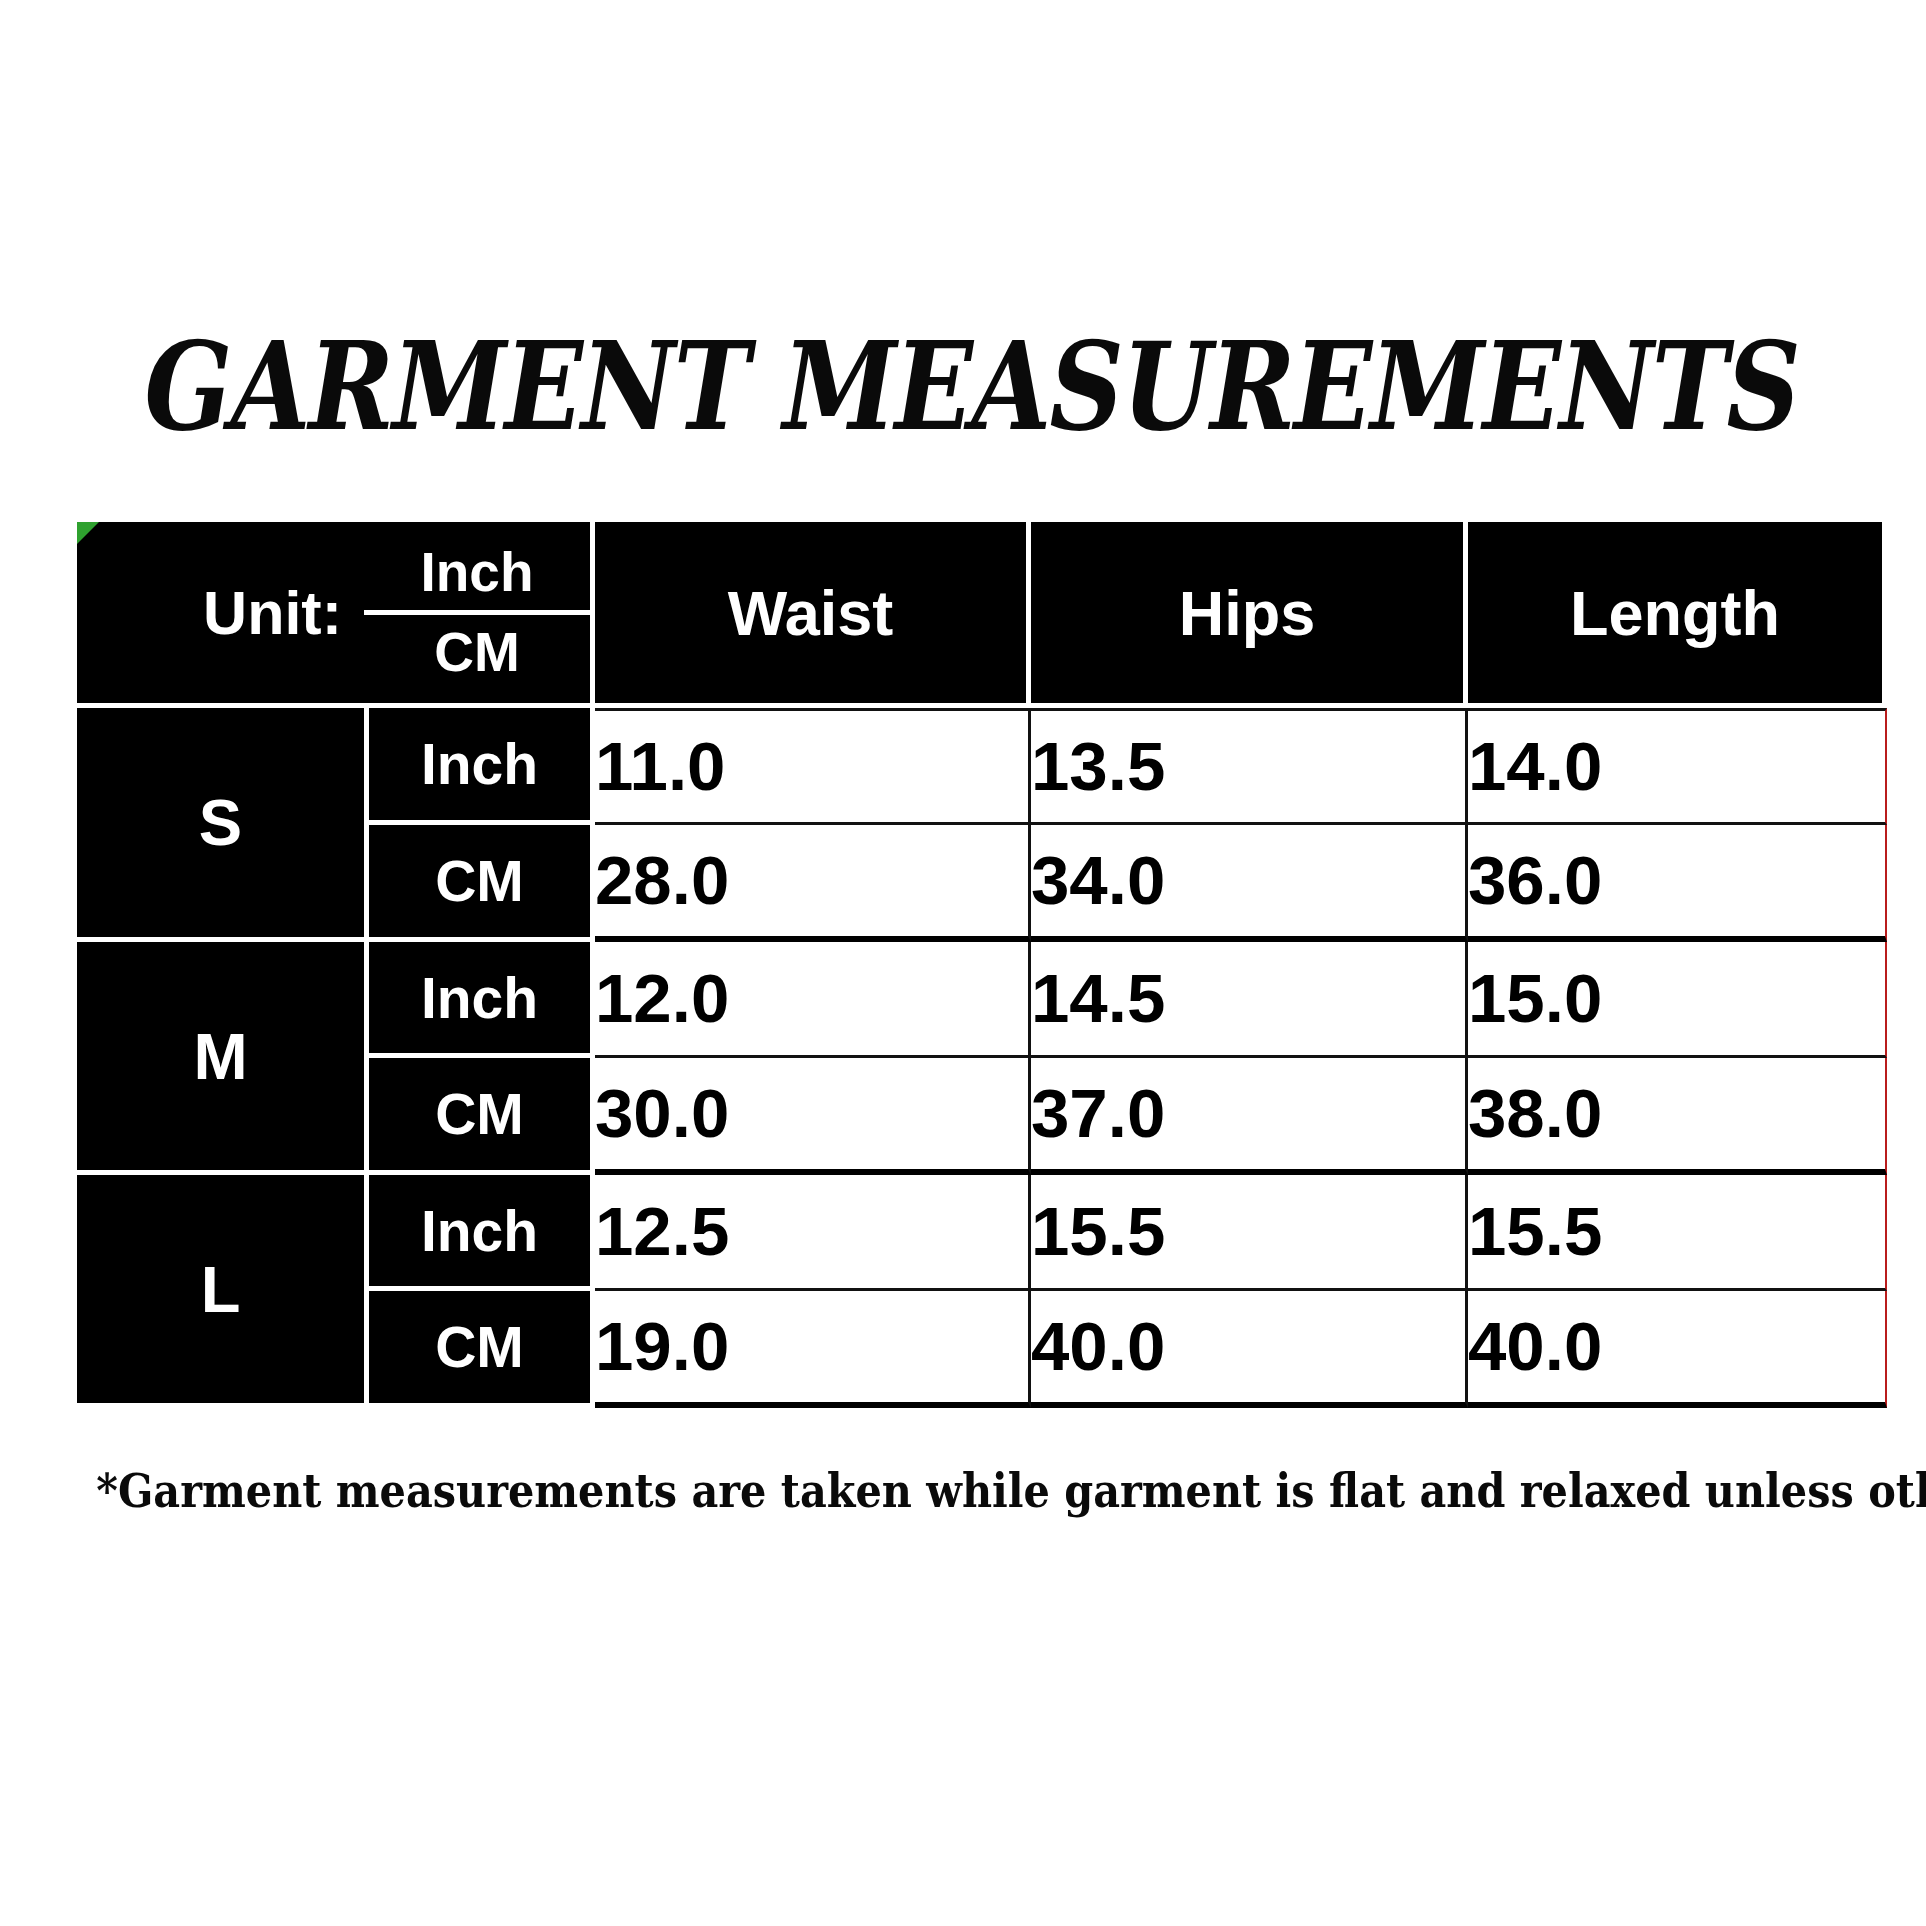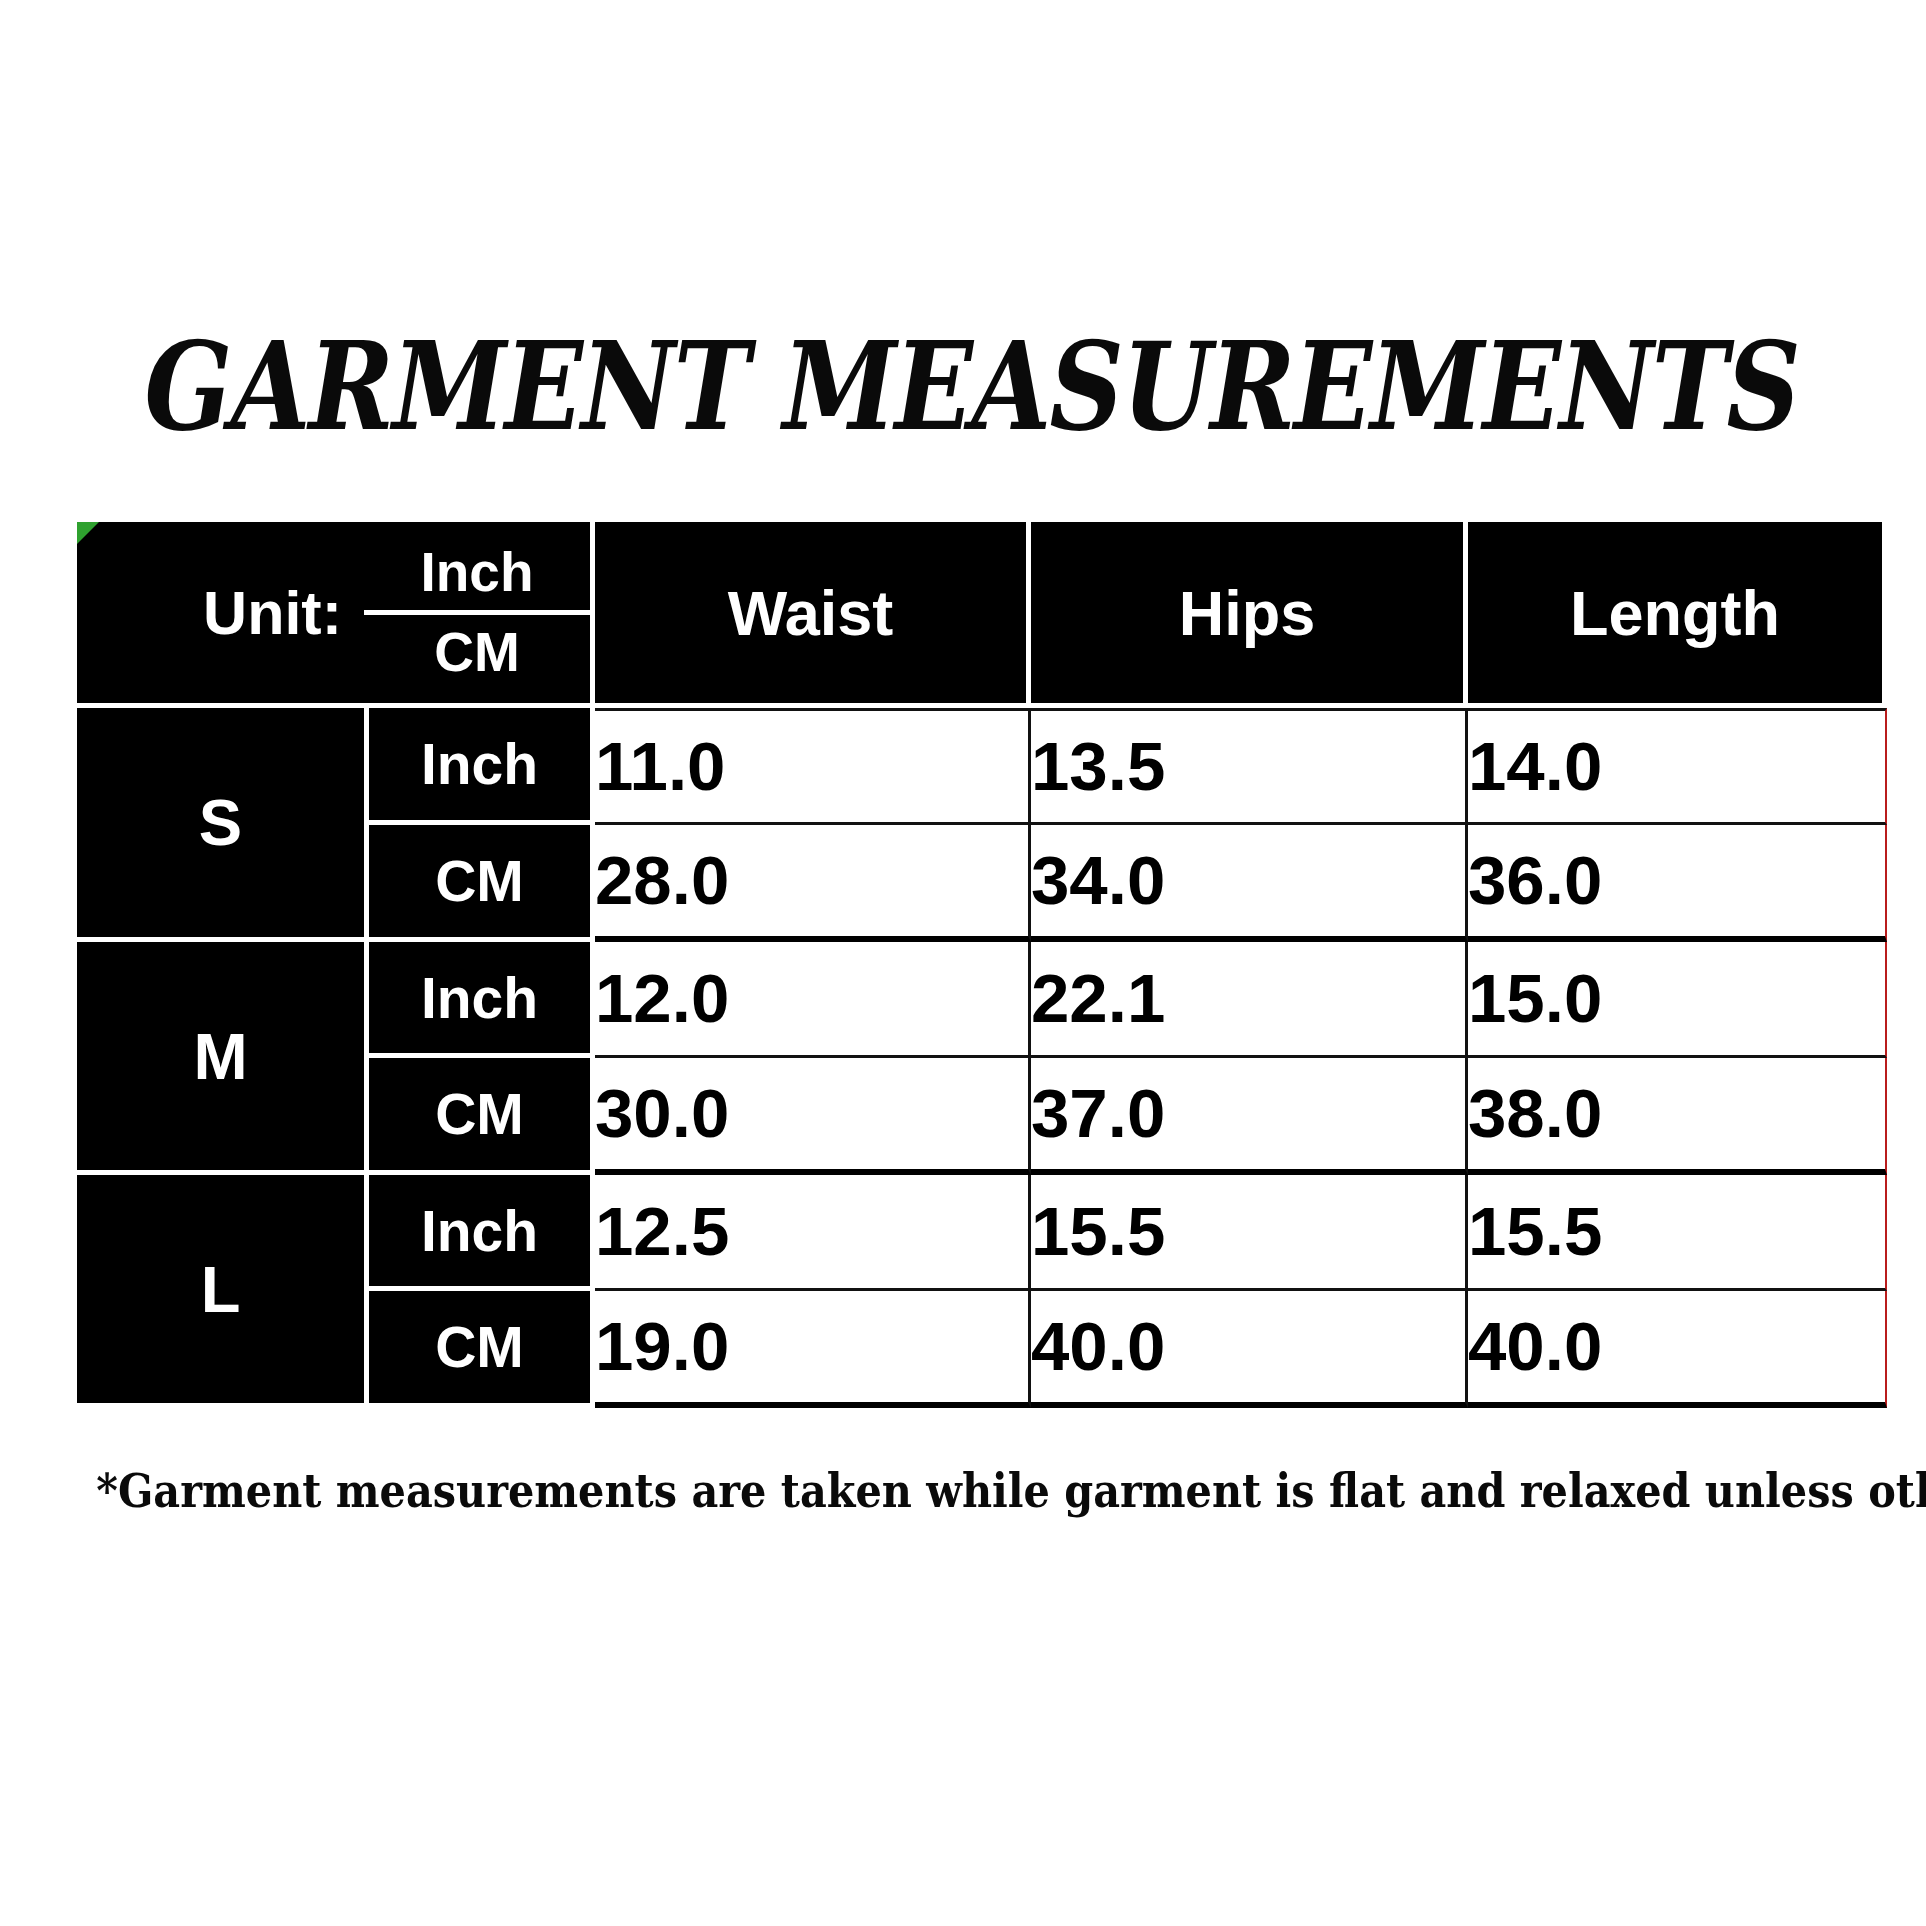--- a/index.html
+++ b/index.html
@@ -197,21 +197,21 @@
         <th class="black unit-sub">CM</th>
         <td class="val">28.0</td>
         <td class="val">34.0</td>
         <td class="val last-col">36.0</td>
       </tr>
 
       <tr class="row-inch">
         <th class="black size-cell" rowspan="2">M</th>
         <th class="black unit-sub">Inch</th>
         <td class="val">12.0</td>
-        <td class="val">22.1</td>
+        <td class="val">14.5</td>
         <td class="val last-col">15.0</td>
       </tr>
       <tr class="row-cm">
         <th class="black unit-sub">CM</th>
         <td class="val">30.0</td>
         <td class="val">37.0</td>
         <td class="val last-col">38.0</td>
       </tr>
 
       <tr class="row-inch">

